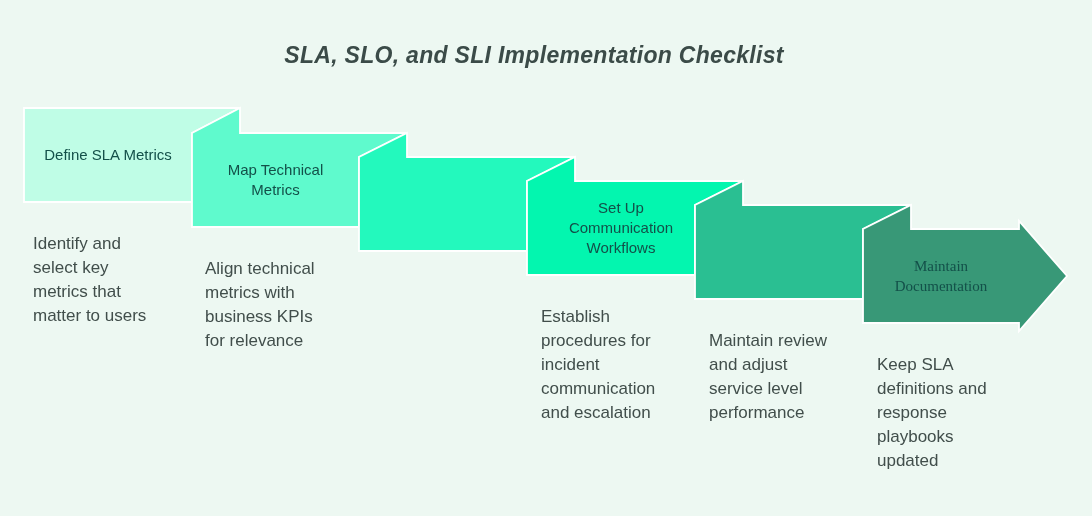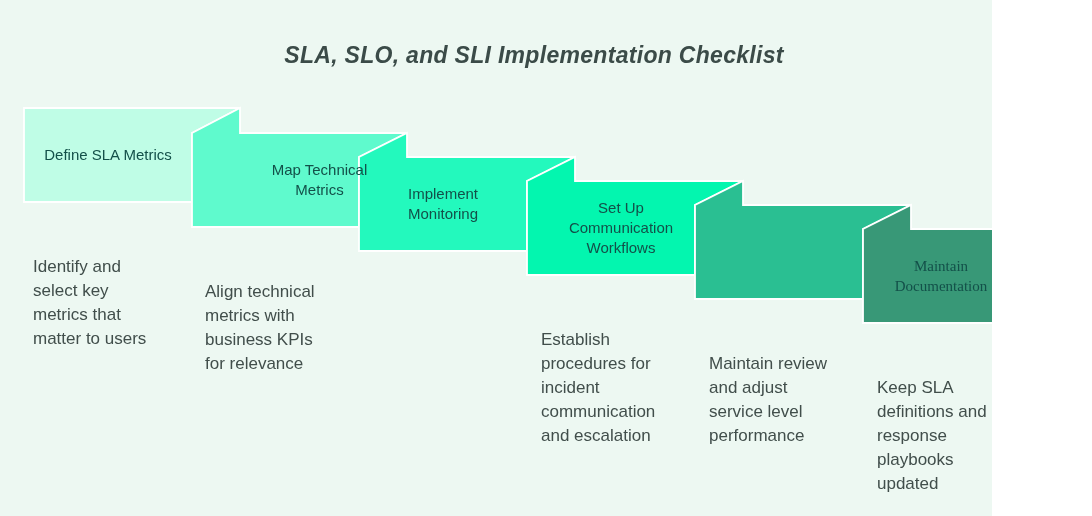--- a/index.html
+++ b/index.html
@@ -1,18 +1,18 @@
 <!DOCTYPE html>
 <html><head>
 <meta charset="utf-8">
 <style>
   html,body { margin:0; padding:0; }
   .canvas {
     position:relative;
-    width:992px;
+    width:1092px;
     height:516px;
     background:var(--bg,#edf8f2);
     font-family:"Liberation Sans", sans-serif;
     overflow:hidden;
   }
   .title {
     position:absolute;
     top:42px;
     left:-12px;
     width:1092px;
@@ -41,21 +41,20 @@
     line-height:1.34;
     color:var(--label,#135049);
   }
   .step-label span { display:inline-block; max-width:140px; }
   .step-desc {
     position:absolute;
     width:122px;
     font-size:17px;
     line-height:24px;
     color:var(--desc,#414e4b);
-    margin-top:23px;
   }
 </style>
 </head>
 <body>
 
 <div class="canvas" style="--bg: #edf8f2; --title: #3b4b48; --label: #135049; --desc: #414e4b;">
 
   <h1 class="title">SLA, SLO, and SLI Implementation Checklist</h1>
 
   <svg id="ribbon" class="ribbon" viewBox="0 0 1092 516" xmlns="http://www.w3.org/2000/svg">
@@ -63,25 +62,22 @@
       <polygon points="192,227 192,133 240,108 240,133 407,133 359,157 359,227" fill="#5ffacd" stroke="#ffffff" stroke-width="1.8" stroke-linejoin="miter"></polygon>
       <polygon points="359,251 359,157 407,133 407,157 575,157 527,181 527,251" fill="#23f9bd" stroke="#ffffff" stroke-width="1.8" stroke-linejoin="miter"></polygon>
       <polygon points="527,275 527,181 575,157 575,181 743,181 695,205 695,275" fill="#03f6af" stroke="#ffffff" stroke-width="1.8" stroke-linejoin="miter"></polygon>
       <polygon points="695,299 695,205 743,181 743,205 911,205 863,229 863,299" fill="#2abf92" stroke="#ffffff" stroke-width="1.8" stroke-linejoin="miter"></polygon>
       <polygon points="863,323 863,229 911,205 911,229 1019,229 1019,221 1067,276 1019,331 1019,323" fill="#389877" stroke="#ffffff" stroke-width="1.8" stroke-linejoin="miter"></polygon>
     </svg>
 
   <div class="step-label" style="left:24px;  top:108px; width:168px;">
     <span>Define SLA Metrics</span>
   </div>
-  <div class="step-label" style="left:192px; top:133px; width:167px;padding-left:44px;">
+  <div class="step-label" style="left:192px; top:133px; width:167px;">
     <span>Map Technical Metrics</span>
-  </div>
-  <div class="step-label" style="left:359px; top:157px; width:168px;">
-    <span>Implement Monitoring</span>
   </div>
   <div class="step-label" style="left:527px; top:181px; width:168px;padding-left:10px;">
     <span>Set Up Communication Workflows</span>
   </div>
   <div class="step-label" style="left:863px; top:229px; width:156px;font-family:Liberation Serif, serif;">
     <span>Maintain Documentation</span>
   </div>
 
   <div class="step-desc" style="left:33px;  top:232px;">Identify and select key metrics that matter to users</div>
   <div class="step-desc" style="left:205px; top:257px;">Align technical metrics with business KPIs for relevance</div>

